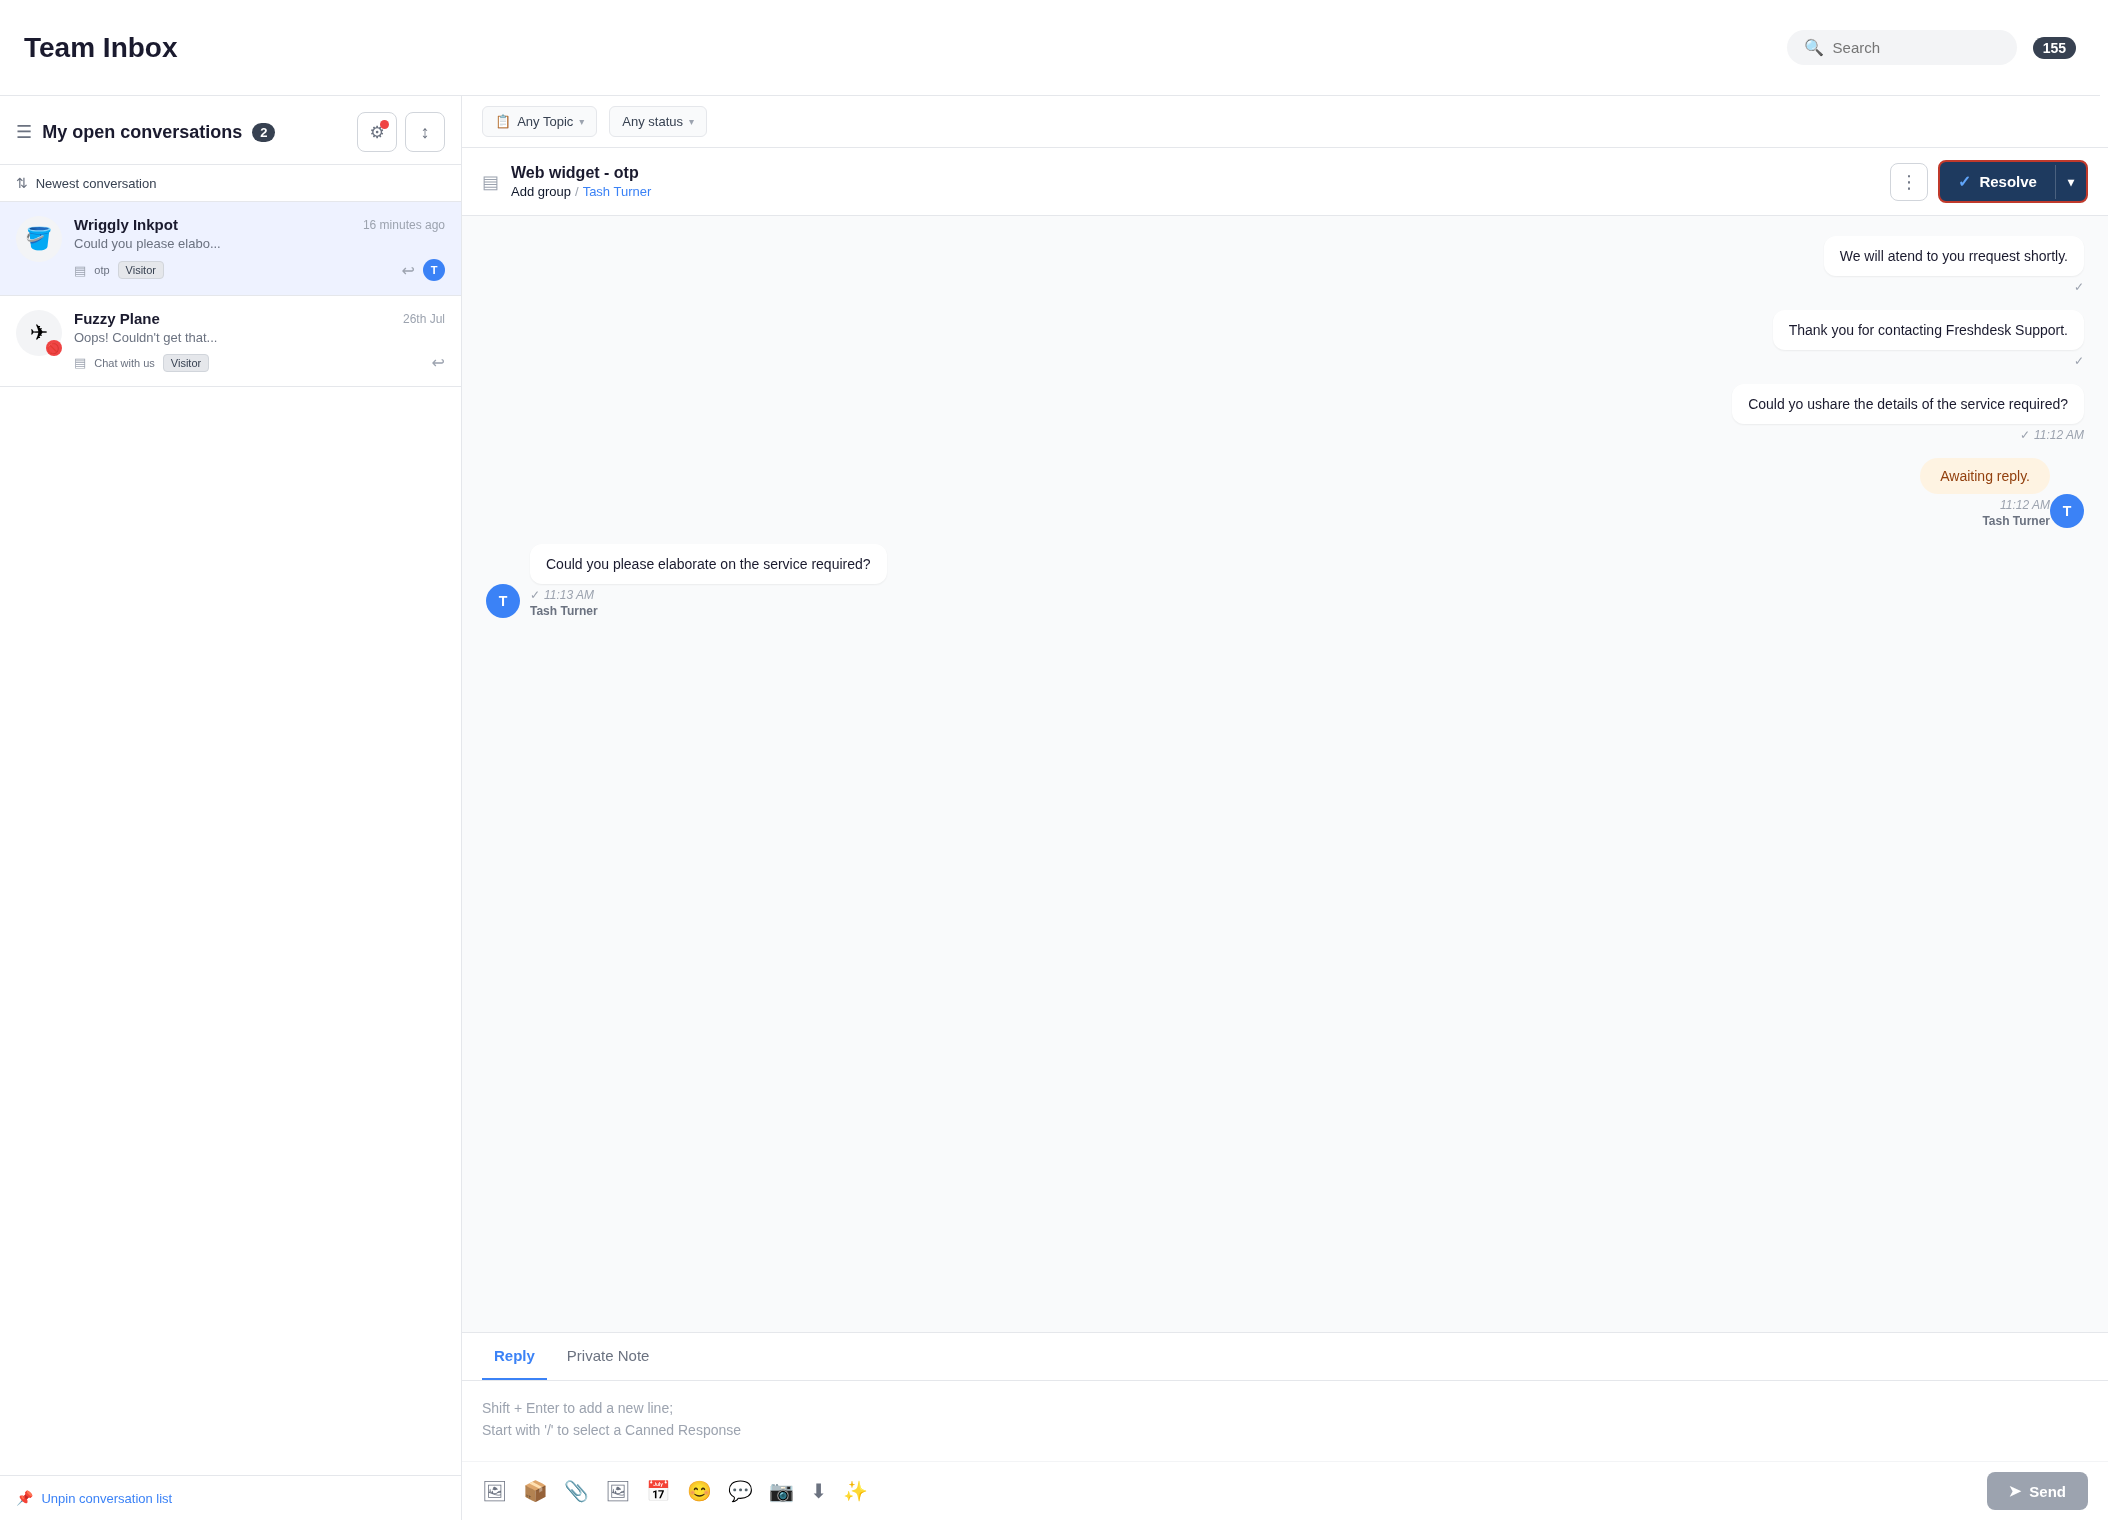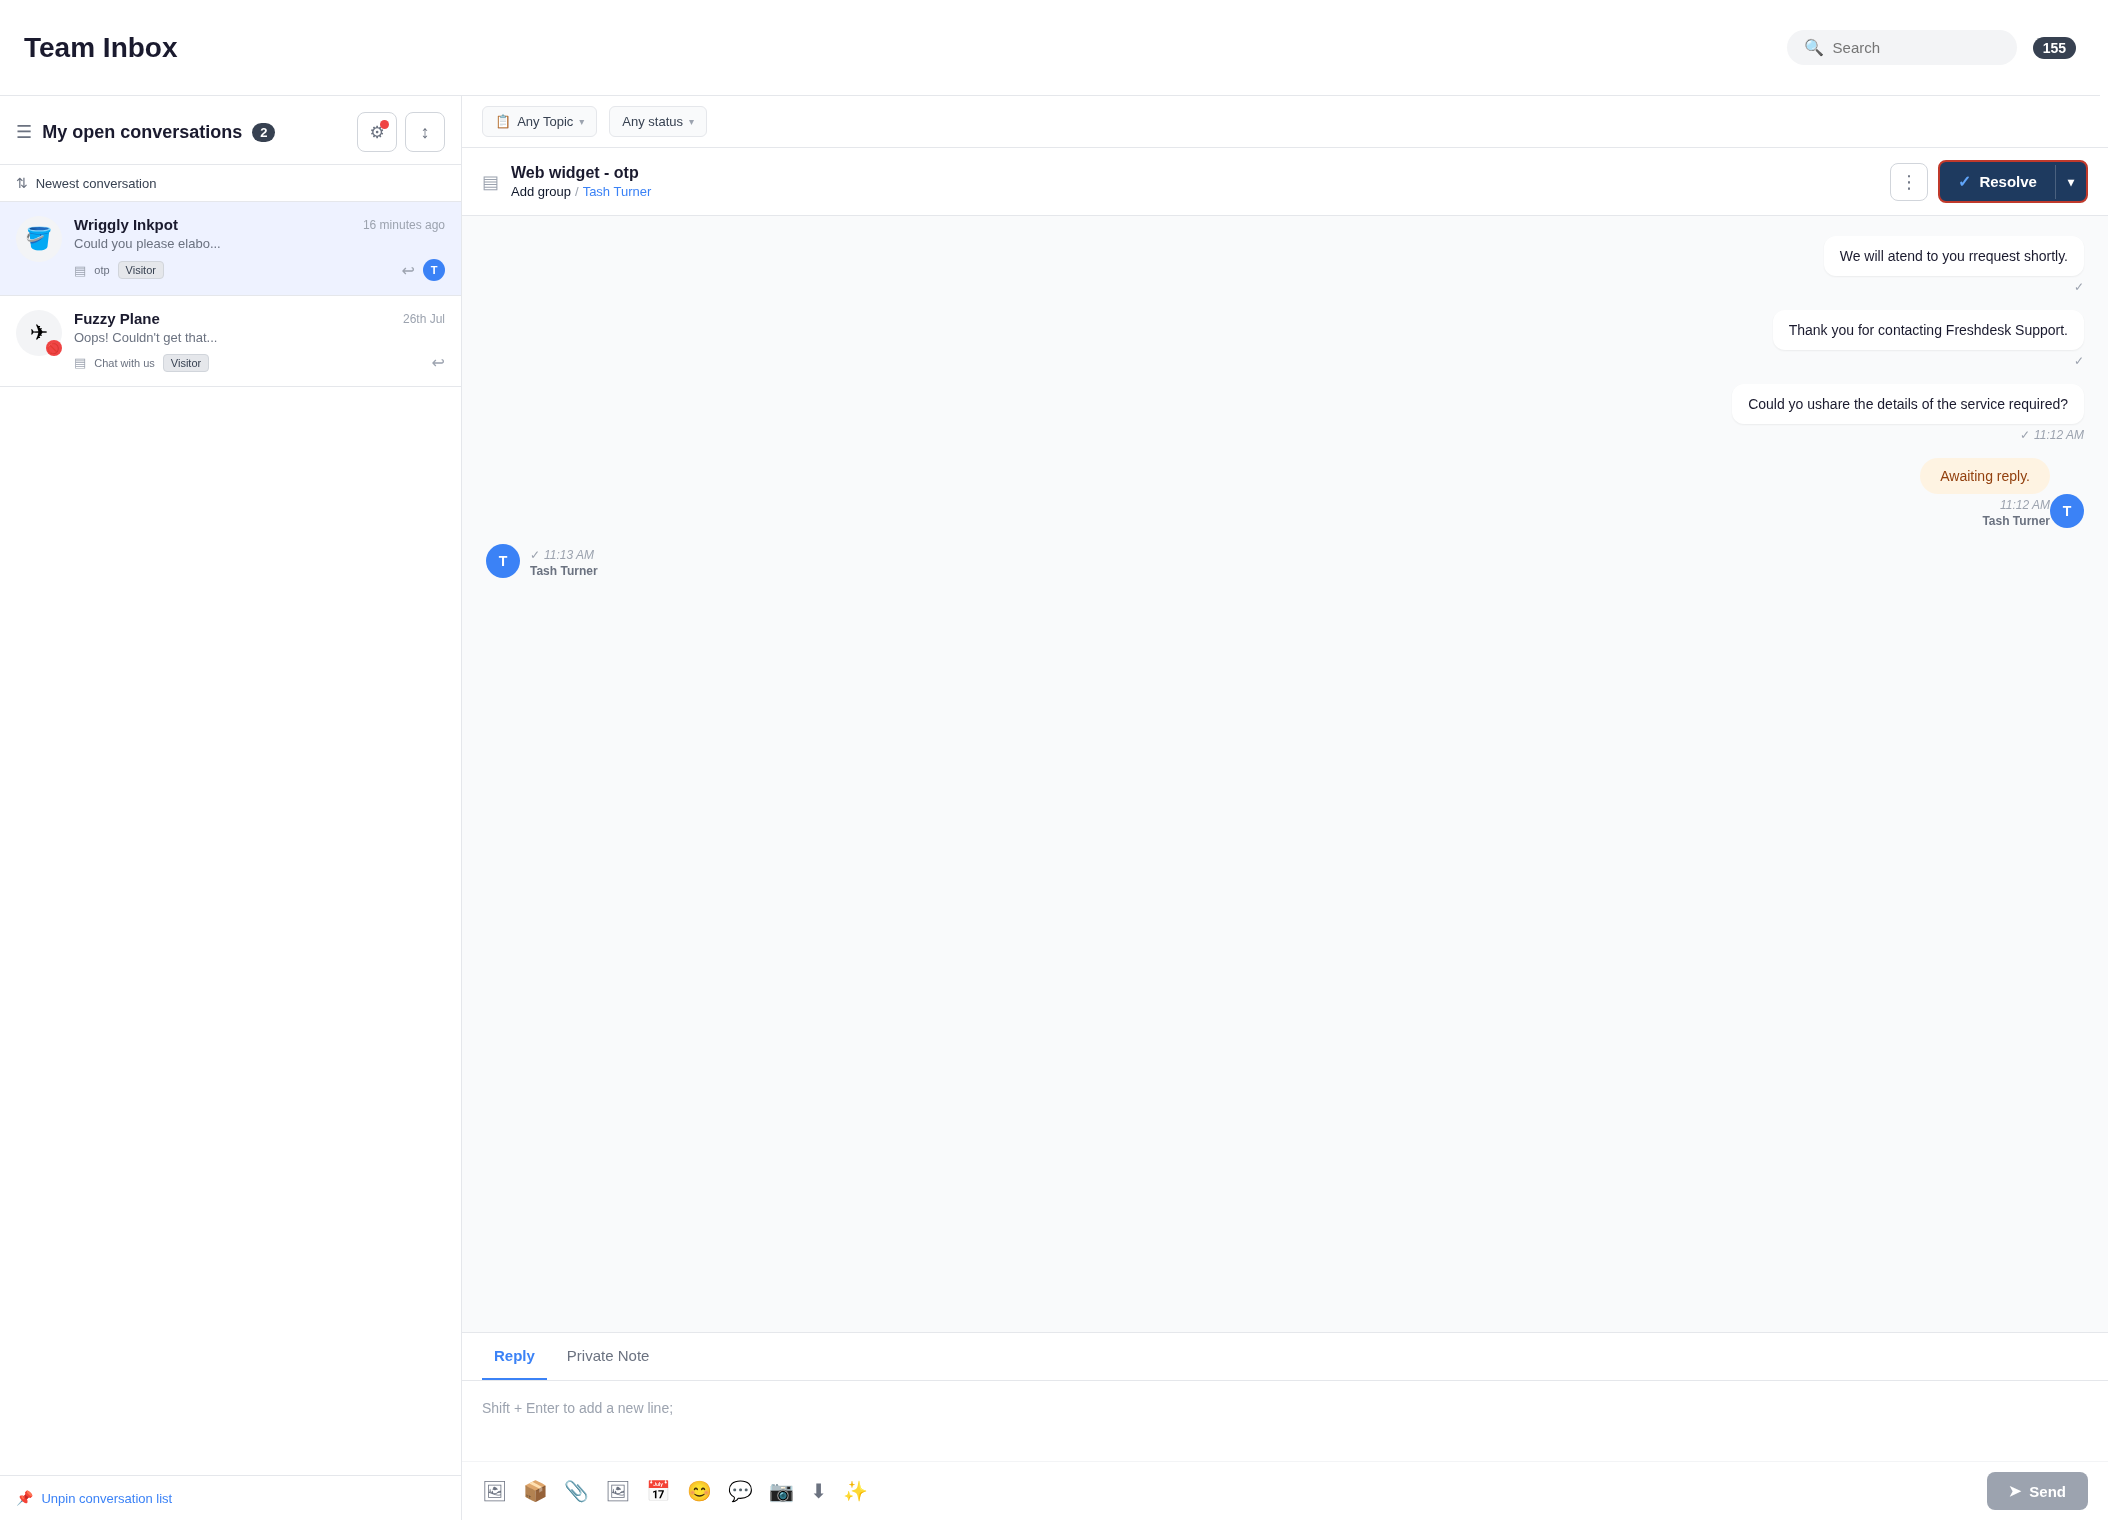--- a/index.html
+++ b/index.html
@@ -176,38 +176,42 @@
             <div style="font-size:12px;color:#6b7280;font-weight:600;text-align:right;margin-top:2px;">Tash Turner</div>
           </div>
           <div style="width:34px;height:34px;border-radius:50%;background:#3b82f6;display:flex;align-items:center;justify-content:center;font-size:14px;color:#fff;font-weight:700;flex-shrink:0;">T</div>
         </div>
       </div>
 
       <div style="display:flex;flex-direction:column;align-items:flex-start;">
         <div style="display:flex;align-items:flex-end;gap:10px;">
           <div style="width:34px;height:34px;border-radius:50%;background:#3b82f6;display:flex;align-items:center;justify-content:center;font-size:14px;color:#fff;font-weight:700;flex-shrink:0;">T</div>
           <div>
+            <div style="max-width:540px;background:#fff;border-radius:12px;padding:12px 16px;font-size:14px;color:#1a1a2e;box-shadow:0 1px 2px rgba(0,0,0,0.06);">
+              <span>Could you please elaborate on the service required?</span>
+            </div>
             <div style="display:flex;align-items:center;gap:4px;margin-top:4px;">
               <span style="color:#9ca3af;font-size:12px;">✓</span>
               <span style="font-size:12px;color:#9ca3af;font-style:italic;">11:13 AM</span>
             </div>
             <div style="font-size:12px;color:#6b7280;font-weight:600;margin-top:2px;">Tash Turner</div>
           </div>
         </div>
       </div>
 
     </div>
 
     <div style="background:#fff;border-top:1px solid #e5e7eb;">
       <div style="display:flex;gap:0;padding:0 20px;border-bottom:1px solid #e5e7eb;">
         <div style="padding:14px 12px;font-size:15px;font-weight:600;color:#3b82f6;cursor:pointer;border-bottom:2px solid #3b82f6;">Reply</div>
         <div style="padding:14px 12px;font-size:15px;color:#6b7280;cursor:pointer;border-bottom:2px solid transparent;margin-left:8px;">Private Note</div>
       </div>
       <div style="padding:16px 20px;min-height:80px;font-size:14px;color:#9ca3af;line-height:1.6;">
         <div>Shift + Enter to add a new line;</div>
+        <div>Start with '/' to select a Canned Response</div>
       </div>
       <div style="display:flex;align-items:center;padding:10px 20px;gap:16px;border-top:1px solid #f3f4f6;">
         <span style="font-size:20px;color:#6b7280;cursor:pointer;">🖼</span>
         <span style="font-size:20px;color:#6b7280;cursor:pointer;">📦</span>
         <span style="font-size:20px;color:#6b7280;cursor:pointer;">📎</span>
         <span style="font-size:20px;color:#6b7280;cursor:pointer;">🖼</span>
         <span style="font-size:20px;color:#6b7280;cursor:pointer;">📅</span>
         <span style="font-size:20px;color:#6b7280;cursor:pointer;">😊</span>
         <span style="font-size:20px;color:#6b7280;cursor:pointer;">💬</span>
         <span style="font-size:20px;color:#6b7280;cursor:pointer;">📷</span>

